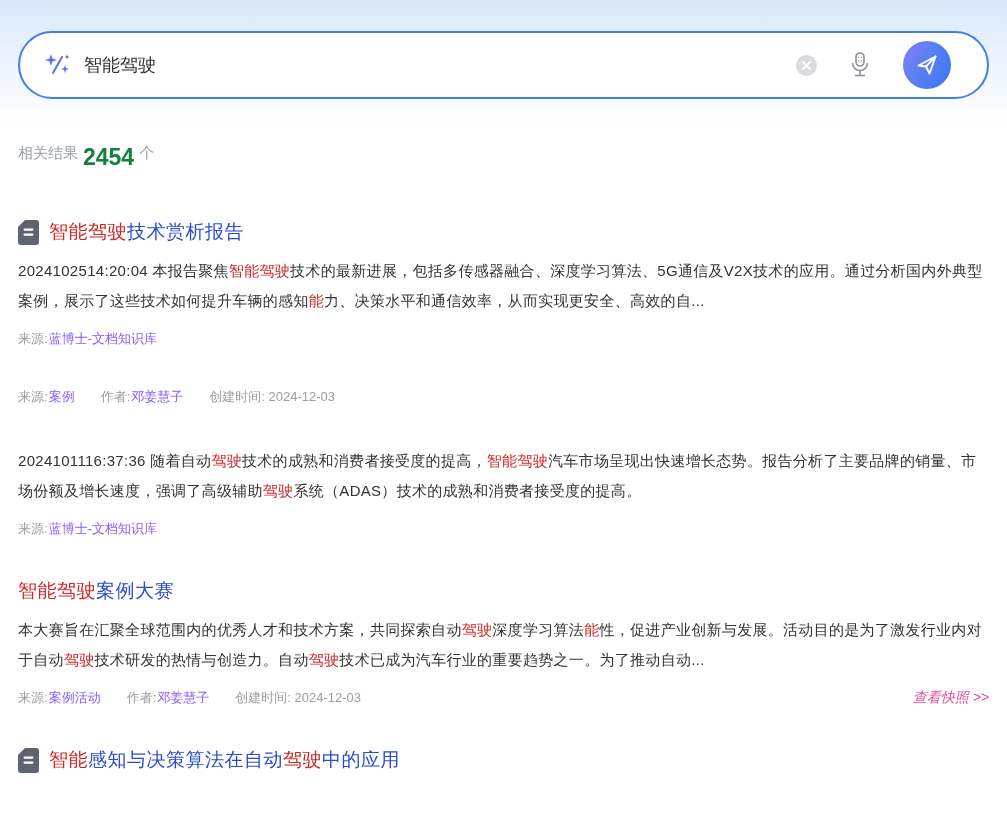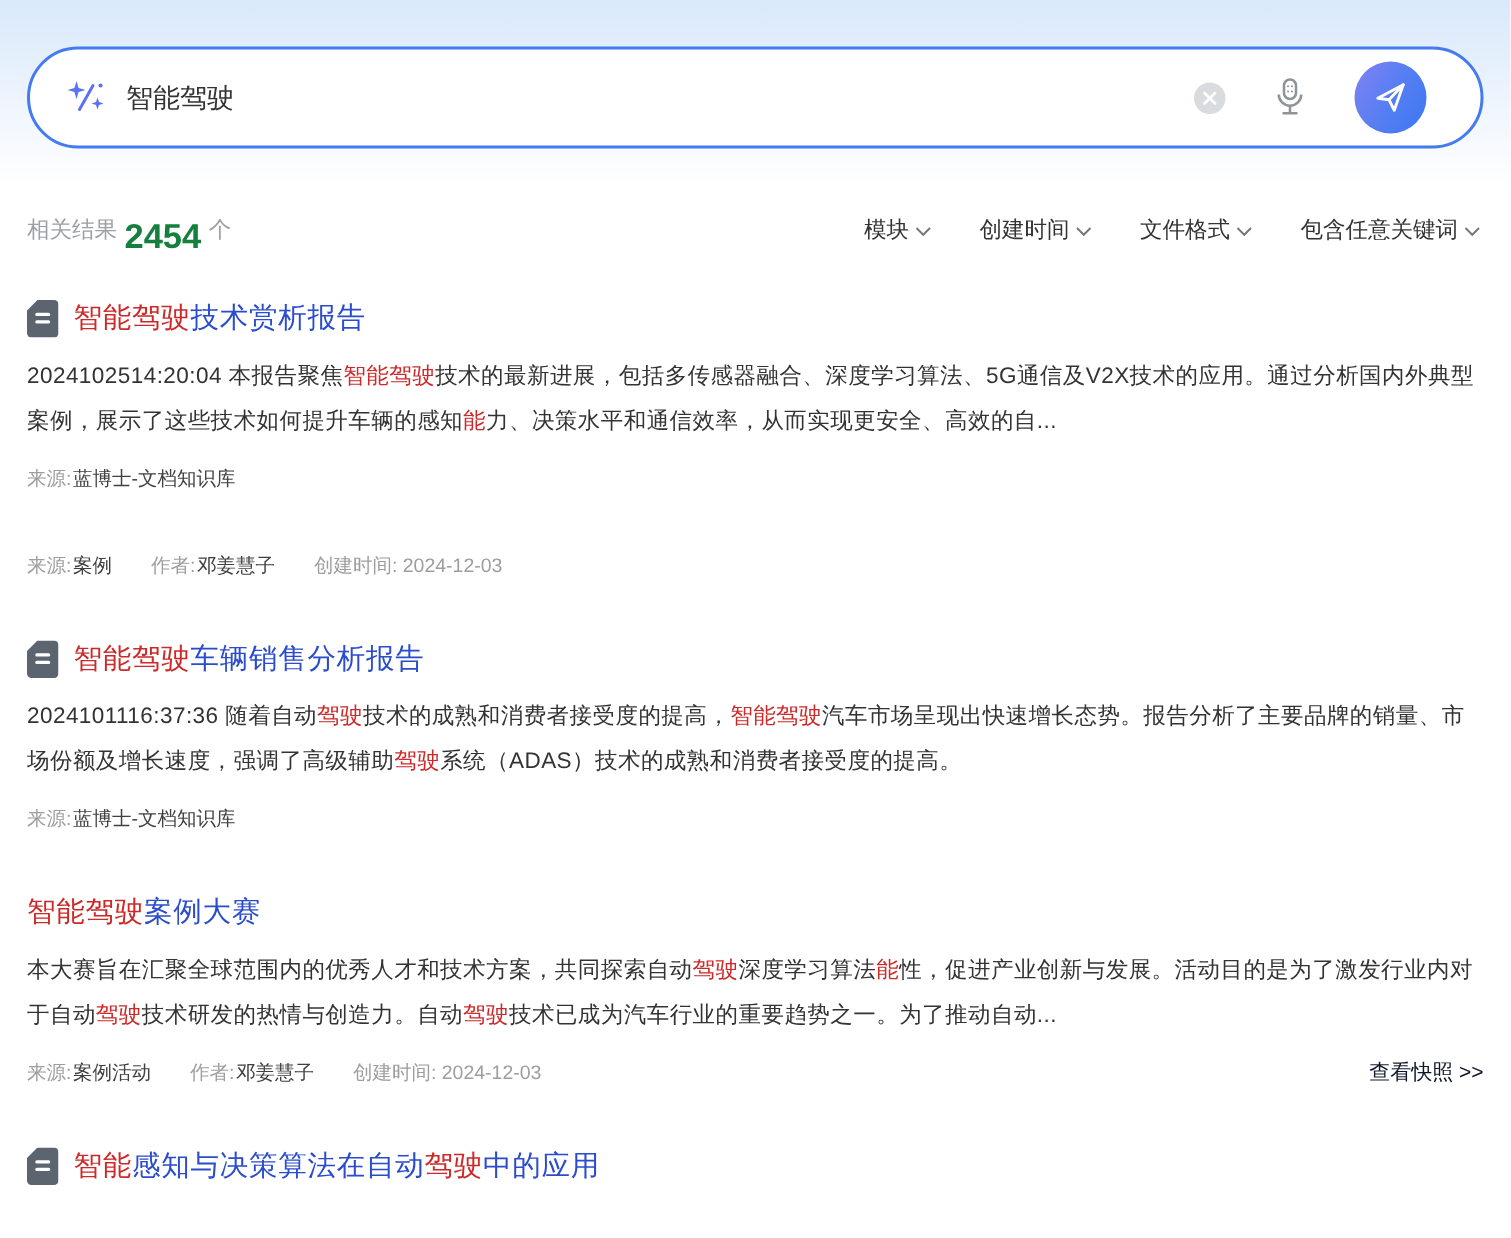--- a/index.html
+++ b/index.html
@@ -32,35 +32,35 @@
   .results-count { color: #15803d; font-size: 23px; font-weight: 700; margin: 0 5px; }
   .results-bar .spacer { flex: 1; }
   .filters { display: flex; gap: 32px; }
   .filter { color: #333; font-size: 15px; cursor: pointer; display: flex;
     align-items: center; gap: 4px; white-space: nowrap; }
   .filter svg { margin-top: 2px; }
 
   
   .results { margin: 0 18px; }
   .result { margin-top: 40px; }
-  .result:first-child { margin-top: 28px; }
+  .result:first-child { margin-top: 48px; }
   .title-row { display: flex; align-items: center; gap: 10px; }
   .doc-icon { flex: 0 0 auto; display: flex; }
   .title { font-size: 19px; font-weight: 500; color: #2b4ccc; text-decoration: none;
     cursor: pointer; letter-spacing: .5px; }
   .title .hl { color: #cc2a2a; }
   .desc { margin-top: 11px; font-size: 15px; line-height: 30px; color: #333;
     letter-spacing: .3px; }
   .desc .hl { color: #cc2a2a; }
   .meta { margin-top: 14px; font-size: 13px; color: #9e9e9e; display: flex;
     align-items: center; }
   .meta-item { margin-right: 26px; white-space: nowrap; }
-  .meta-value { color: #404040; margin-left: 1px; }
-  .snapshot { margin-left: auto; color: #0f172a; font-size: 14px; text-decoration: none;
-    cursor: pointer; white-space: nowrap; }
+  .meta-value { color: #8b5cf6; margin-left: 1px; }
+  .snapshot { margin-left: auto; color: #ec4899; font-size: 14px; text-decoration: none;
+    cursor: pointer; white-space: nowrap; font-style: italic; }
 </style>
 </head>
 <body>
 
 <div class="hero">
   <div class="search-bar">
     <span class="ai-icon">
       <svg viewBox="0 0 28 28">
         <defs>
           <linearGradient id="aig" x1="0" y1="0" x2="1" y2="1">
@@ -100,46 +100,20 @@
       </svg>
     </button>
   </div>
 </div>
 
 <div class="results-bar">
   <span>相关结果</span>
   <span class="results-count">2454</span>
   <span>个</span>
   <span class="spacer"></span>
-  <div class="filters">
-    <span class="filter">
-      <span>模块</span>
-      <svg width="11" height="7" viewBox="0 0 11 7" fill="none">
-          <path d="M1 1 L5.5 5.5 L10 1" stroke="#777" stroke-width="1.3"></path>
-        </svg>
-    </span>
-    <span class="filter">
-      <span>创建时间</span>
-      <svg width="11" height="7" viewBox="0 0 11 7" fill="none">
-          <path d="M1 1 L5.5 5.5 L10 1" stroke="#777" stroke-width="1.3"></path>
-        </svg>
-    </span>
-    <span class="filter">
-      <span>文件格式</span>
-      <svg width="11" height="7" viewBox="0 0 11 7" fill="none">
-          <path d="M1 1 L5.5 5.5 L10 1" stroke="#777" stroke-width="1.3"></path>
-        </svg>
-    </span>
-    <span class="filter">
-      <span>包含任意关键词</span>
-      <svg width="11" height="7" viewBox="0 0 11 7" fill="none">
-          <path d="M1 1 L5.5 5.5 L10 1" stroke="#777" stroke-width="1.3"></path>
-        </svg>
-    </span>
-  </div>
 </div>
 
 <div class="results">
     <div class="result">
       <div class="title-row">
   <span class="doc-icon">
     <svg width="21" height="25" viewBox="0 0 21 25">
       <path d="M7 0 H18 A3 3 0 0 1 21 3 V22 A3 3 0 0 1 18 25 H3 A3 3 0 0 1 0 22 V7 Z" fill="#5c6470"></path>
       <rect x="5.5" y="8.5" width="10" height="2.2" rx="1.1" fill="#fff"></rect>
       <rect x="5.5" y="13.5" width="10" height="2.2" rx="1.1" fill="#fff"></rect>
@@ -153,30 +127,20 @@
       </div>
     </div>
     <div class="result">
       <div class="meta">
         <span class="meta-item"><span class="meta-label">来源:</span><span class="meta-value">案例</span></span>
         <span class="meta-item"><span class="meta-label">作者:</span><span class="meta-value">邓姜慧子</span></span>
         <span class="meta-item"><span class="meta-label">创建时间: 2024-12-03</span></span>
       </div>
     </div>
     <div class="result">
-      <div class="title-row">
-  <span class="doc-icon">
-    <svg width="21" height="25" viewBox="0 0 21 25">
-      <path d="M7 0 H18 A3 3 0 0 1 21 3 V22 A3 3 0 0 1 18 25 H3 A3 3 0 0 1 0 22 V7 Z" fill="#5c6470"></path>
-      <rect x="5.5" y="8.5" width="10" height="2.2" rx="1.1" fill="#fff"></rect>
-      <rect x="5.5" y="13.5" width="10" height="2.2" rx="1.1" fill="#fff"></rect>
-    </svg>
-  </span>
-<a class="title"><span class="hl">智能驾驶</span><span>车辆销售分析报告</span></a>
-      </div>
       <p class="desc"><span>2024101116:37:36 随着自动</span><span class="hl">驾驶</span><span>技术的成熟和消费者接受度的提高，</span><span class="hl">智能驾驶</span><span>汽车市场呈现出快速增长态势。报告分析了主要品牌的销量、市场份额及增长速度，强调了高级辅助</span><span class="hl">驾驶</span><span>系统（ADAS）技术的成熟和消费者接受度的提高。</span></p>
       <div class="meta">
         <span class="meta-item"><span class="meta-label">来源:</span><span class="meta-value">蓝博士-文档知识库</span></span>
       </div>
     </div>
     <div class="result">
       <div class="title-row">
         <a class="title"><span class="hl">智能驾驶</span><span>案例大赛</span></a>
       </div>
       <p class="desc"><span>本大赛旨在汇聚全球范围内的优秀人才和技术方案，共同探索自动</span><span class="hl">驾驶</span><span>深度学习算法</span><span class="hl">能</span><span>性，促进产业创新与发展。活动目的是为了激发行业内对于自动</span><span class="hl">驾驶</span><span>技术研发的热情与创造力。自动</span><span class="hl">驾驶</span><span>技术已成为汽车行业的重要趋势之一。为了推动自动...</span></p>

